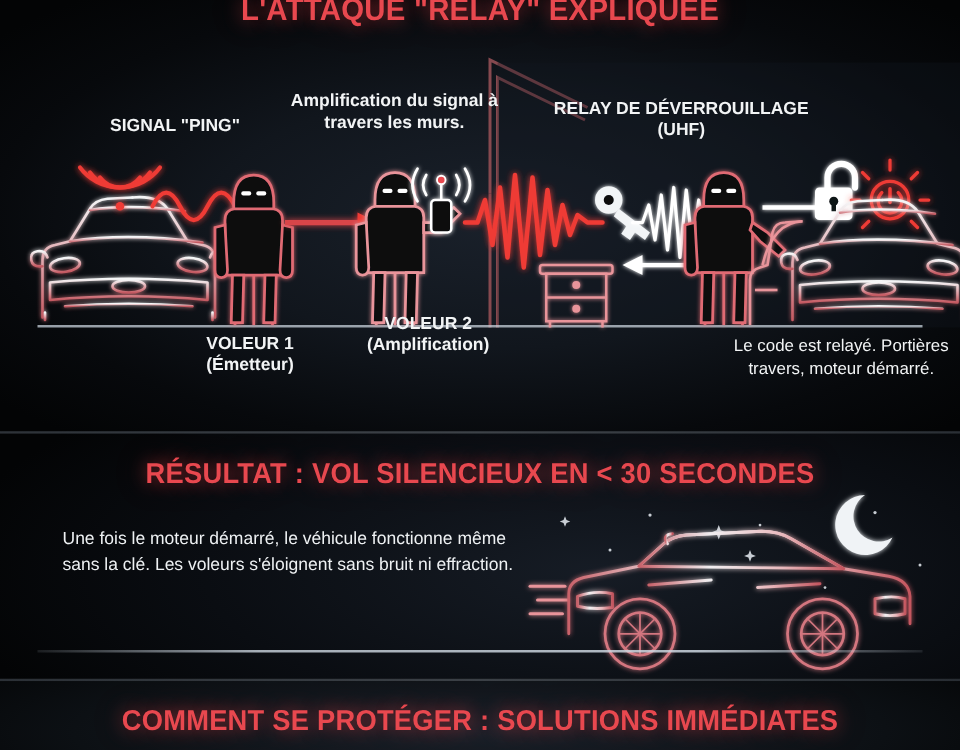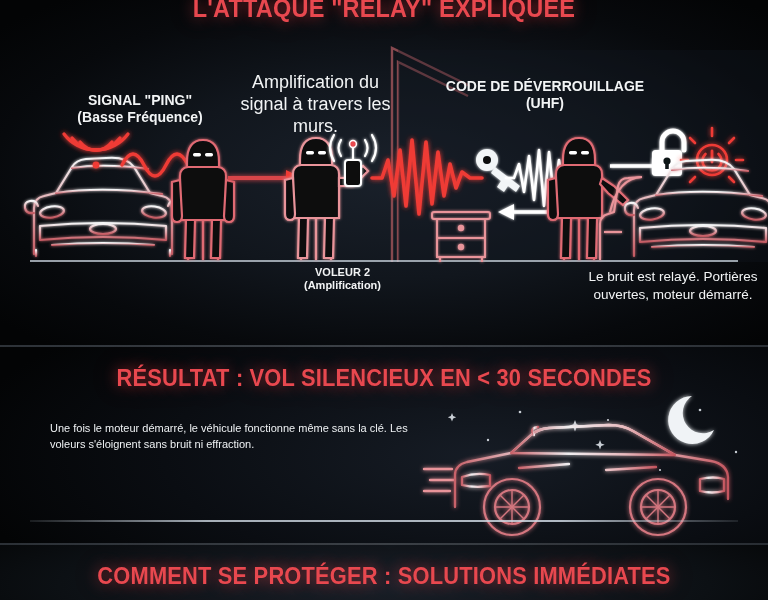--- a/index.html
+++ b/index.html
@@ -33,35 +33,35 @@
   }
   #maintitle {
     top:-6px; font-size:25px;
     transform:scaleX(.94);
   }
   .lbl { position:absolute; color:#f2f4f5; text-align:center; line-height:1.22; }
   .lbl b { font-weight:bold; display:block; }
   .lbl .sub { font-weight:bold; }
 
   #lbl-ping   { left:40px;  top:92px;  width:200px; font-size:14px; }
-  #lbl-amp    { left:228px; top:72px;  width:175px; font-size:18px; font-weight:400; }
+  #lbl-amp    { left:228px; top:72px;  width:175px; font-size:14px; font-weight:700; }
   #lbl-code   { left:400px; top:78px;  width:290px; font-size:14px; }
   #lbl-v1     { left:125px; top:266px; width:150px; font-size:14px; }
-  #lbl-v2     { left:255px; top:266px; width:175px; font-size:11px; }
+  #lbl-v2     { left:255px; top:250px; width:175px; font-size:14px; }
   #lbl-res    { left:578px; top:268px; width:190px; font-size:13.5px; font-weight:400; line-height:1.35; }
 
   
   #div1 { position:absolute; left:0; top:345px; width:768px; height:2px;
           background:linear-gradient(90deg,#2d3238 0%,#3d4248 50%,#2a2f35 100%); }
   #sec2 { position:absolute; left:0; top:347px; width:768px; height:196px; overflow:hidden;
           background:radial-gradient(ellipse 520px 190px at 62% 110px,#161c25 0%,#0a0d12 60%,#030405 100%); }
   #restitle { top:365px; font-size:23px; transform:scaleX(.95); }
   #para2 {
     position:absolute; left:50px; top:420px; width:370px;
-    color:#eef1f3; font-size:11px; line-height:1.47;
+    color:#eef1f3; font-size:14px; line-height:1.47;
   }
   #groundline2 { position:absolute; left:30px; top:520px; width:708px; height:2px;
                  background:linear-gradient(90deg,rgba(150,160,170,.15),rgba(205,215,225,.8) 25%,rgba(205,215,225,.85) 75%,rgba(150,160,170,.15)); }
 
   
   #div2 { position:absolute; left:0; top:543px; width:768px; height:2px;
           background:linear-gradient(90deg,#2b3036 0%,#3b4046 50%,#282d33 100%); }
   #sec3 { position:absolute; left:0; top:545px; width:768px; height:55px;
           background:radial-gradient(ellipse 500px 90px at 50% 40px,#1a2029 0%,#0c1014 65%,#040506 100%); }
   #prottitle { top:563px; font-size:23px; transform:scaleX(.95); }
@@ -264,37 +264,40 @@
         <ellipse cx="754" cy="214" rx="12" ry="5.5" transform="rotate(8 754 214)"></ellipse>
         <path d="M640 228 Q703 222 766 228 L766 242 Q703 236 640 242 Z"></path>
         <ellipse cx="703" cy="231" rx="13" ry="5"></ellipse>
         <path d="M652 247 Q703 243 754 247"></path>
         <path d="M636 252 L636 258"></path>
       </g>
     </svg>
 
     <div class="lbl" id="lbl-ping">
       <b>SIGNAL "PING"</b>
-      <span class="sub">(Basse Fréquence)</span>
     </div>
 
     <div class="lbl" id="lbl-amp">Amplification du signal à travers les murs.</div>
 
     <div class="lbl" id="lbl-code">
-      <b>CODE DE DÉVERROUILLAGE</b>
+      <b>RELAY DE DÉVERROUILLAGE</b>
       <span class="sub">(UHF)</span>
     </div>
 
+    <div class="lbl" id="lbl-v1">
+      <b>VOLEUR 1</b>
+      <span class="sub">(Émetteur)</span>
+    </div>
 
     <div class="lbl" id="lbl-v2">
       <b>VOLEUR 2</b>
       <span class="sub">(Amplification)</span>
     </div>
 
-    <div class="lbl" id="lbl-res">Le bruit est relayé. Portières ouvertes, moteur démarré.</div>
+    <div class="lbl" id="lbl-res">Le code est relayé. Portières travers, moteur démarré.</div>
   </div>
 
   <div id="div1"></div>
 
   <div id="sec2"></div>
 
   <div class="title-red" id="restitle">RÉSULTAT : VOL SILENCIEUX EN &lt; 30 SECONDES</div>
 
   <div id="para2">Une fois le moteur démarré, le véhicule fonctionne même sans la clé. Les voleurs s'éloignent sans bruit ni effraction.</div>
 

